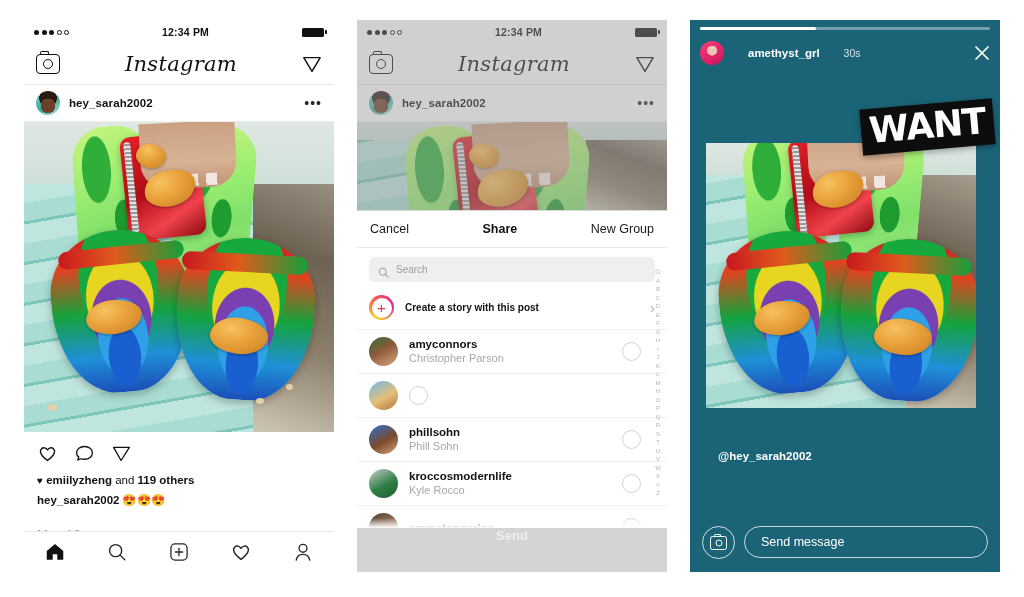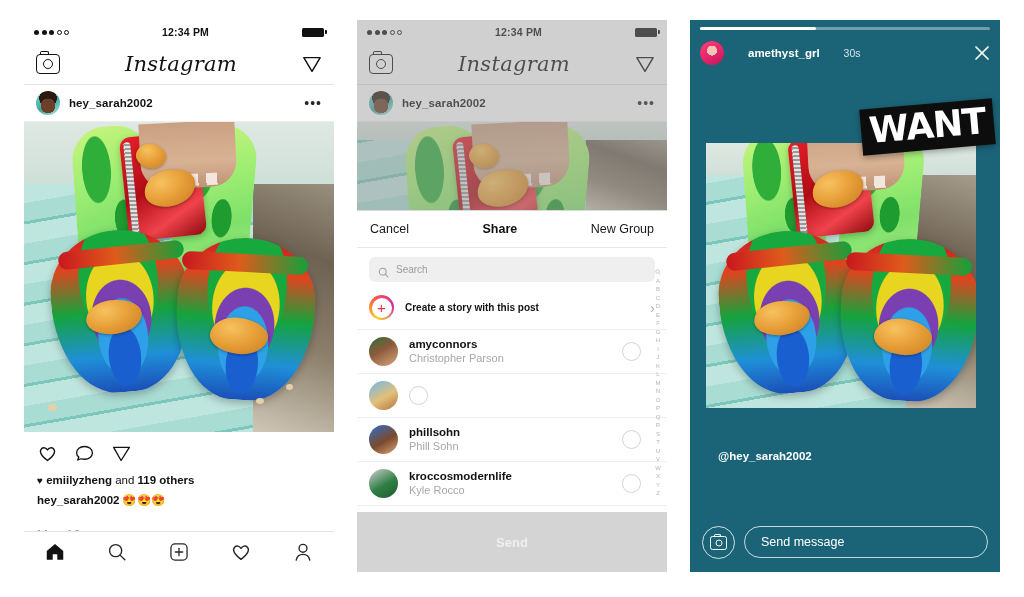--- a/index.html
+++ b/index.html
@@ -167,22 +167,22 @@
   .cav.c3{background:linear-gradient(150deg,#cfcfcf 0%,#2f7f45 55%,#1d5c30 100%);}
   .cav.c4{background:linear-gradient(150deg,#4a3b32 0%,#a07a5c 55%,#d8bda0 100%);}
   .cinfo{flex:1;min-width:0;}
   .cuser{font-size:11.5px;font-weight:bold;color:#121212;line-height:14px;}
   .cname{font-size:11px;color:#a8a8a8;line-height:15px;}
   .ccheck{width:17px;height:17px;border:1.3px solid #d3d3d3;border-radius:50%;flex:none;margin-right:14px;}
   .alphabet{position:absolute;right:3px;top:58px;width:12px;display:flex;flex-direction:column;
     align-items:center;gap:.5px;}
   .alphabet span{font-size:6px;color:#b4b4b4;line-height:8px;}
   .alphabet .mag2{width:6px;height:6px;margin-bottom:1px;}
-  .sendbtn{position:absolute;left:0;bottom:0;width:100%;height:60px;background:#d4d4d4;
-    display:flex;align-items:center;justify-content:center;}
+  .sendbtn{position:absolute;left:0;bottom:0;width:100%;height:44px;background:#d4d4d4;
+    display:flex;align-items:flex-start;justify-content:center;}
   .sendbtn span{font-size:13px;font-weight:bold;color:#efefef;}
   .sheet-scrollmask{position:absolute;left:0;right:0;bottom:44px;height:10px;
     background:linear-gradient(180deg,rgba(255,255,255,0),#fff);}
 
   
   .progress{position:absolute;left:10px;right:10px;top:7px;height:2.5px;background:rgba(255,255,255,.38);border-radius:2px;}
   .progress i{display:block;height:100%;width:40%;background:#fff;border-radius:2px;}
   .storyhead{position:absolute;left:10px;right:10px;top:18px;height:30px;display:flex;align-items:center;gap:24px;}
   .st-av{width:24px;height:24px;border-radius:50%;flex:none;
     background:radial-gradient(circle at 50% 40%,#f2c5b4 0 26%,rgba(0,0,0,0) 27%),

